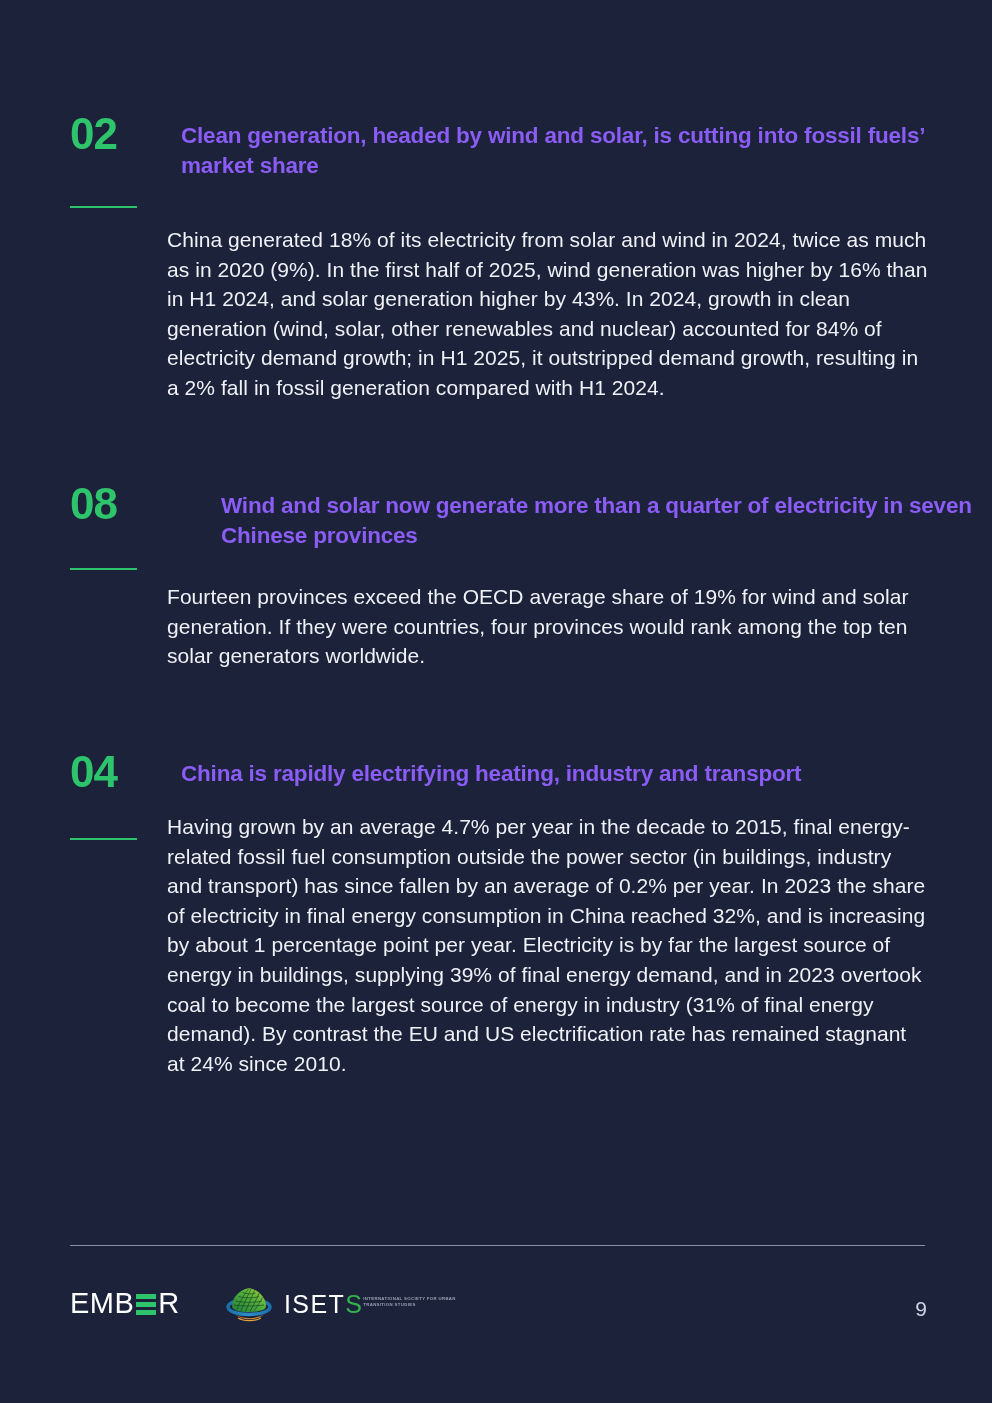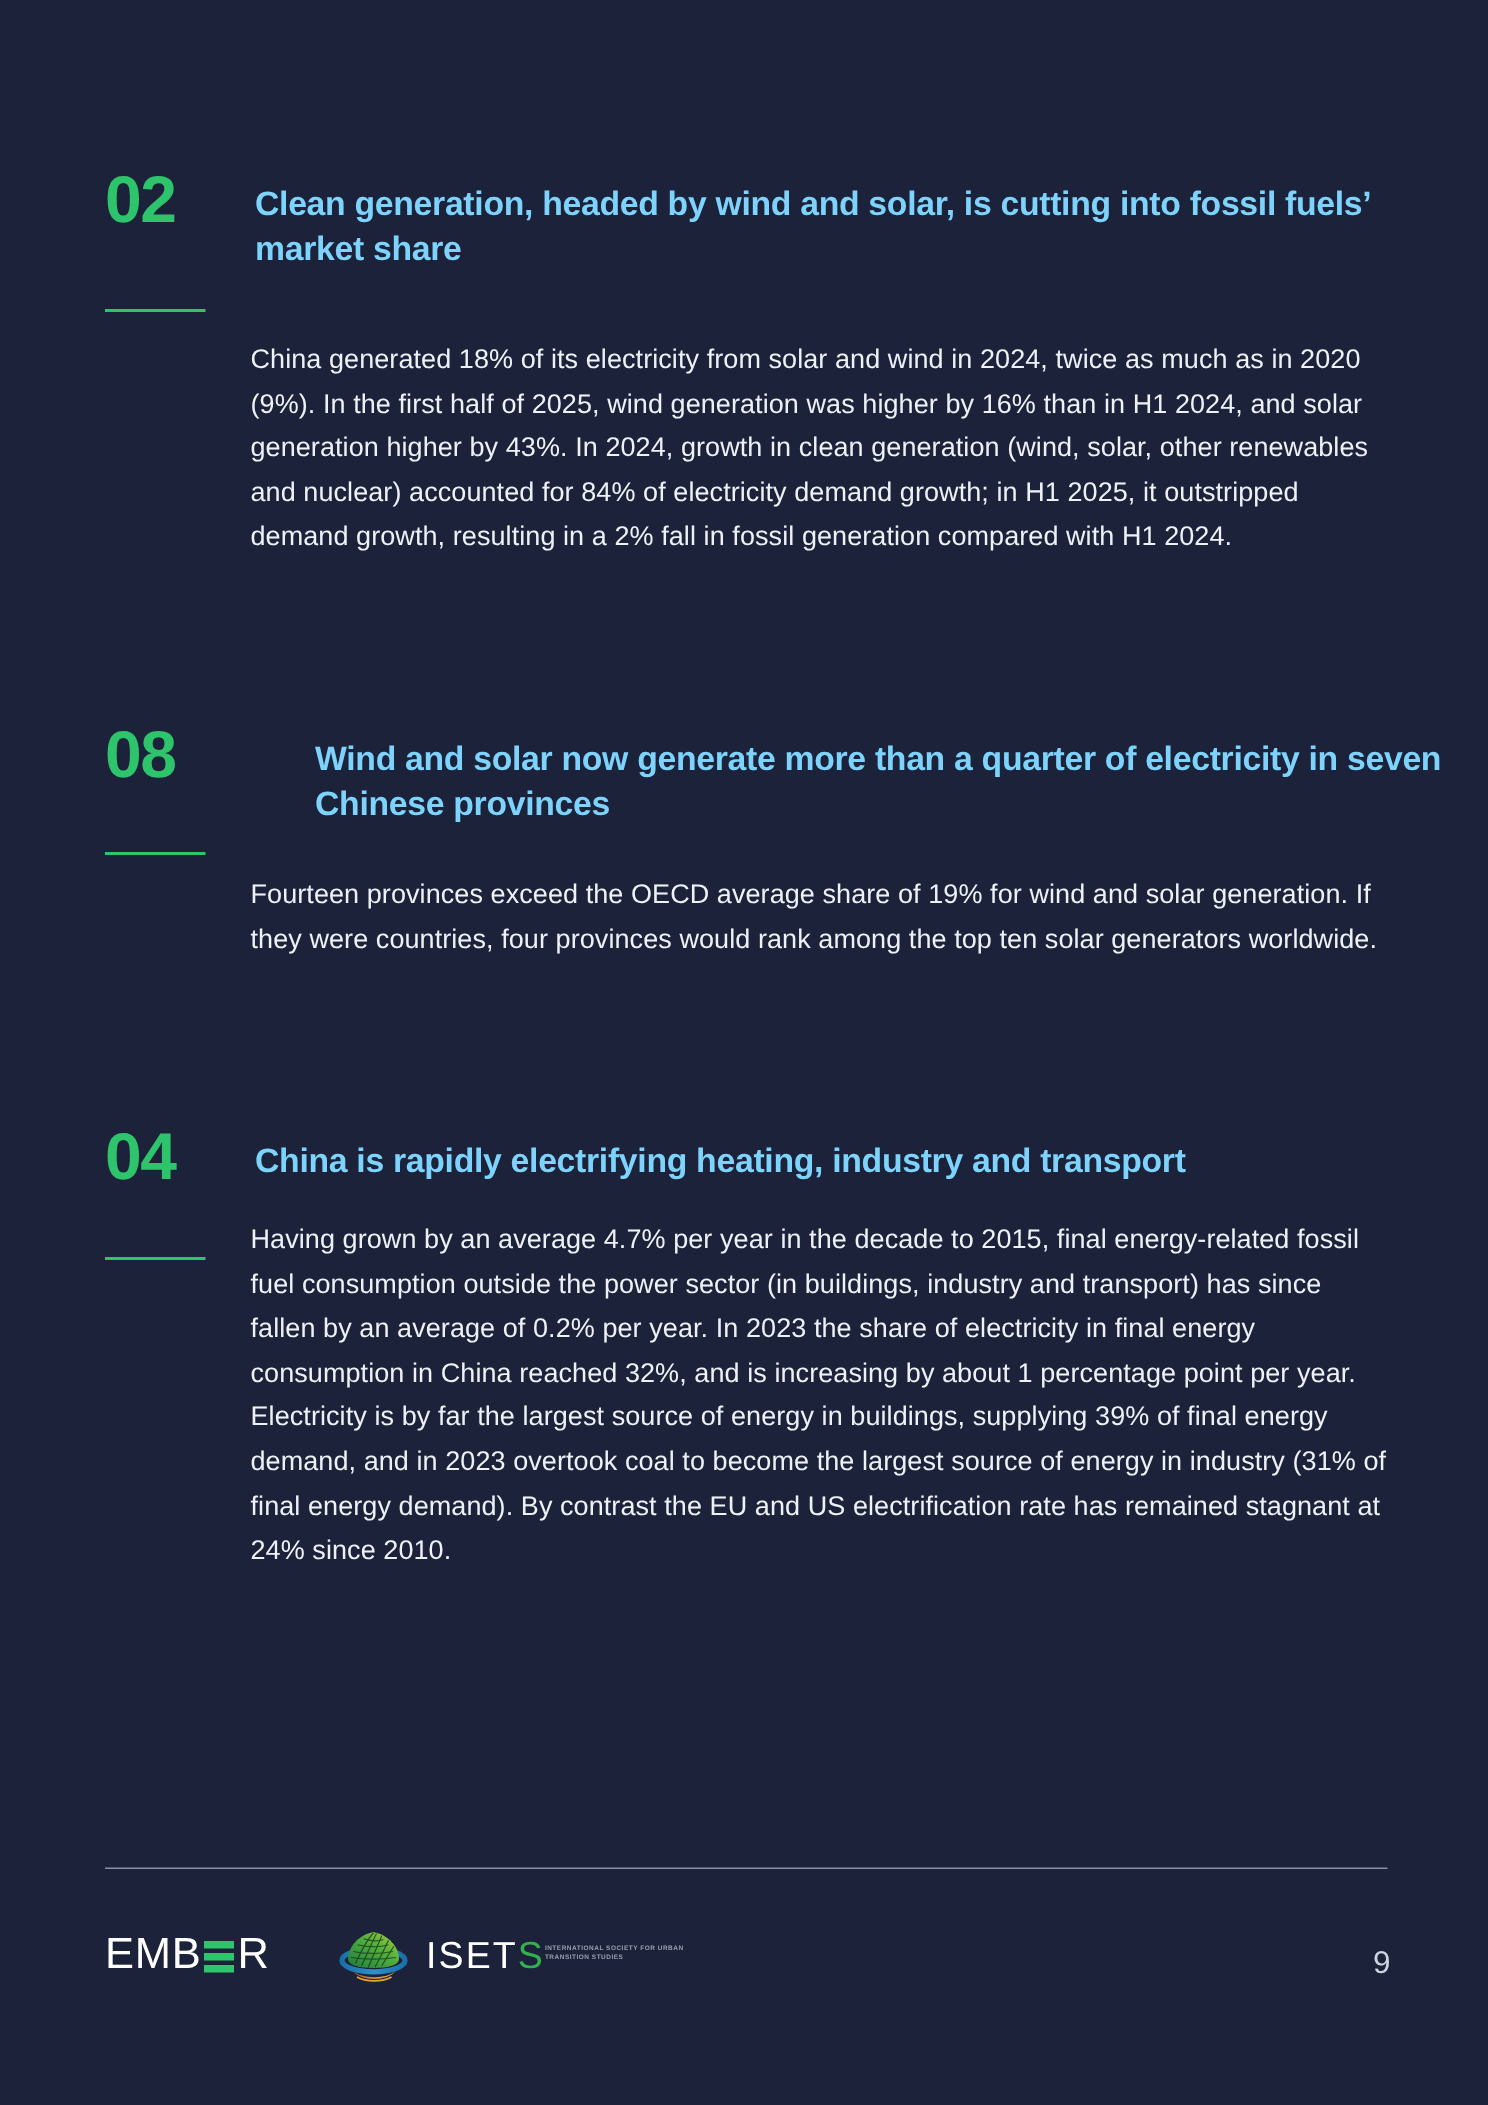--- a/index.html
+++ b/index.html
@@ -51,38 +51,38 @@
     width: 67px;
     height: 2px;
     background: #2ec46c;
   }
   #rule-02 { top: 94px; }
   #rule-03 { top: 86px; }
   #rule-04 { top: 88px; }
 
   .sec-heading {
     position: absolute;
-    left: 170px;
+    left: 181px;
     width: 762px;
     font-size: 22.5px;
     font-weight: bold;
     line-height: 1.32;
     letter-spacing: -0.2px;
-    color: #7dd3fc;
+    color: #8b5cf6;
     margin: 0;
     top: 9px;
   }
   #heading-03 { width: 765px; margin-left: 40px; }
   #heading-04 { width: 765px; }
 
   .sec-body {
     position: absolute;
     left: 167px;
     width: 762px;
-    font-size: 18px;
+    font-size: 21px;
     line-height: 29.6px;
     color: #eef1f6;
     margin: 0;
     letter-spacing: 0.05px;
   }
   #body-02 { top: 113px; }
   #body-03 { top: 100px; }
   #body-04 { top: 62px; }
 
   

